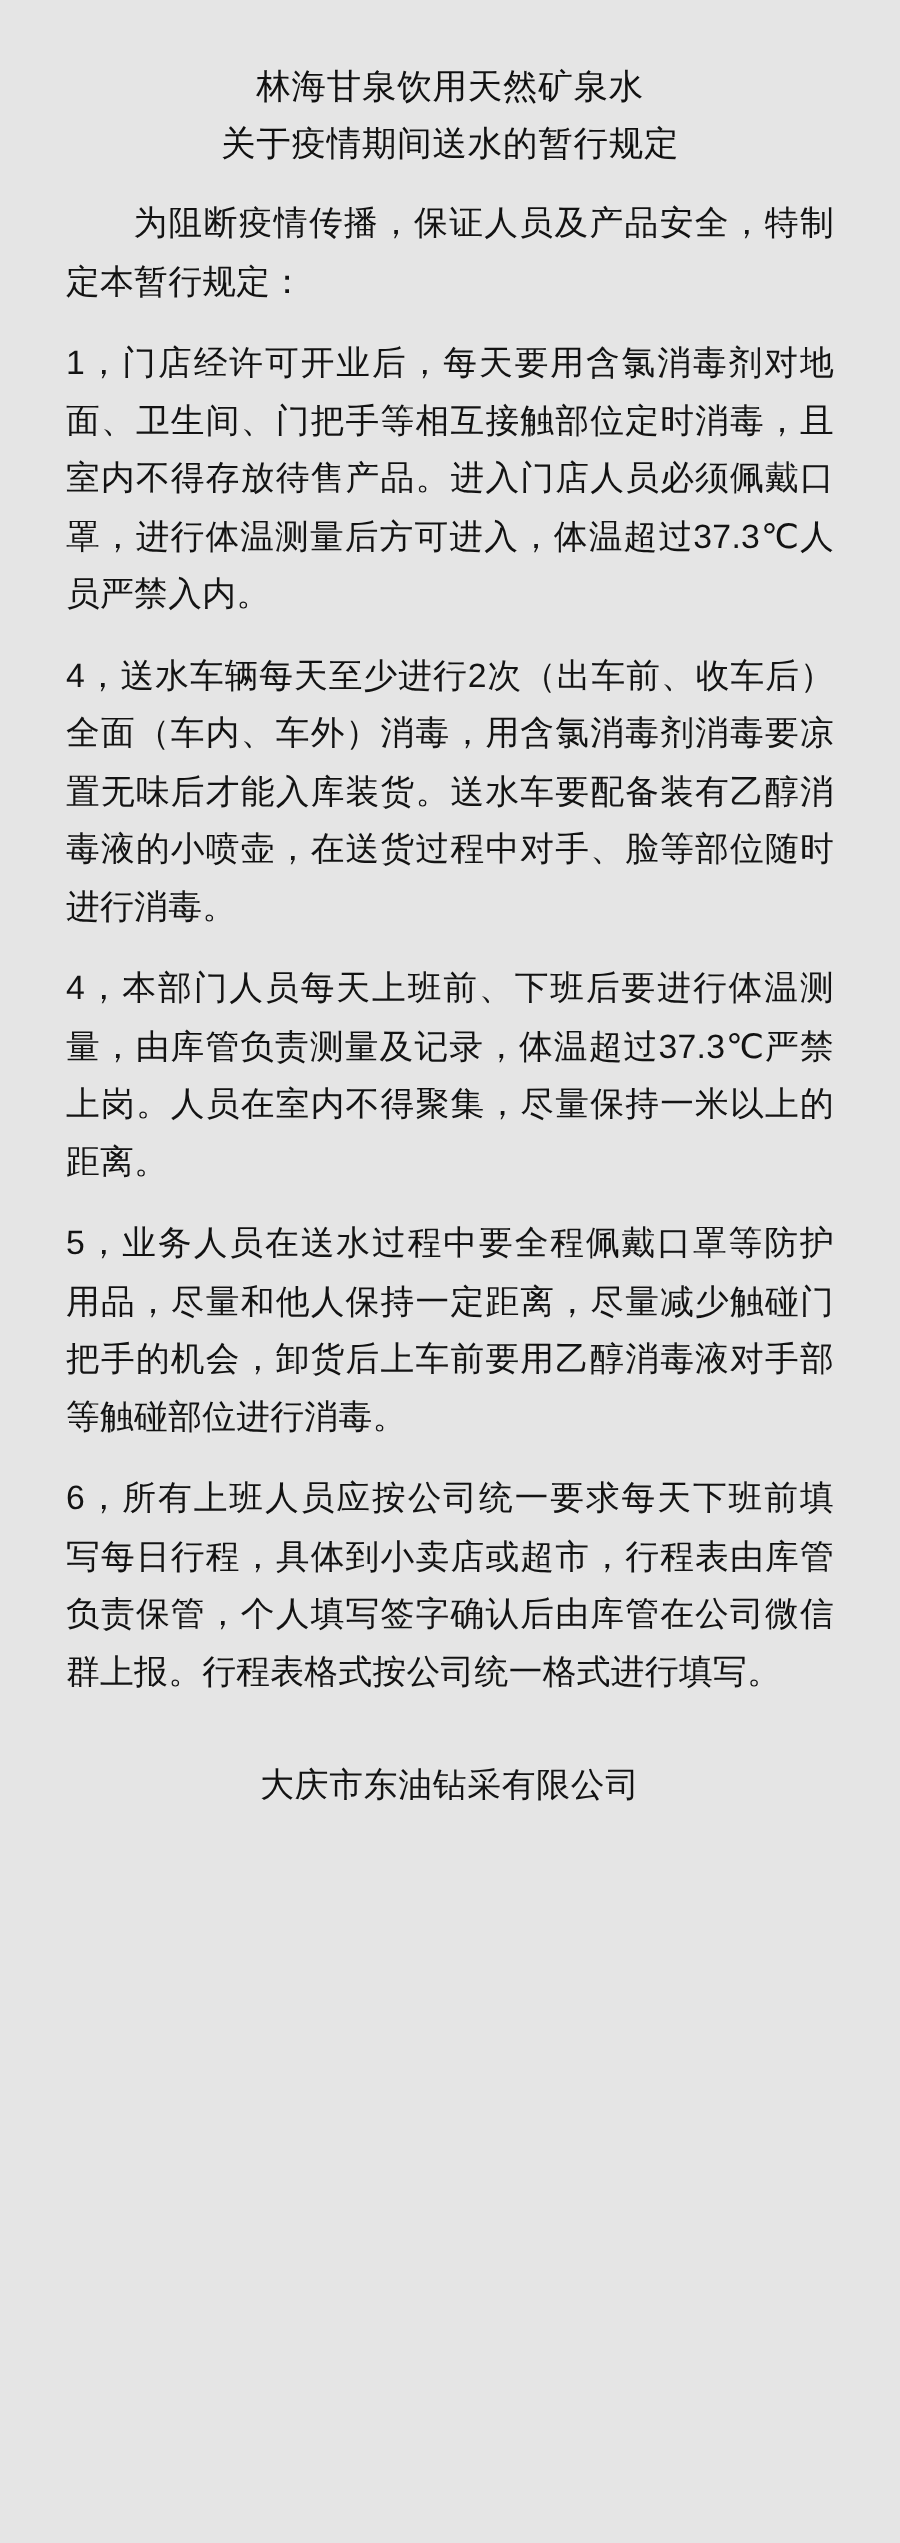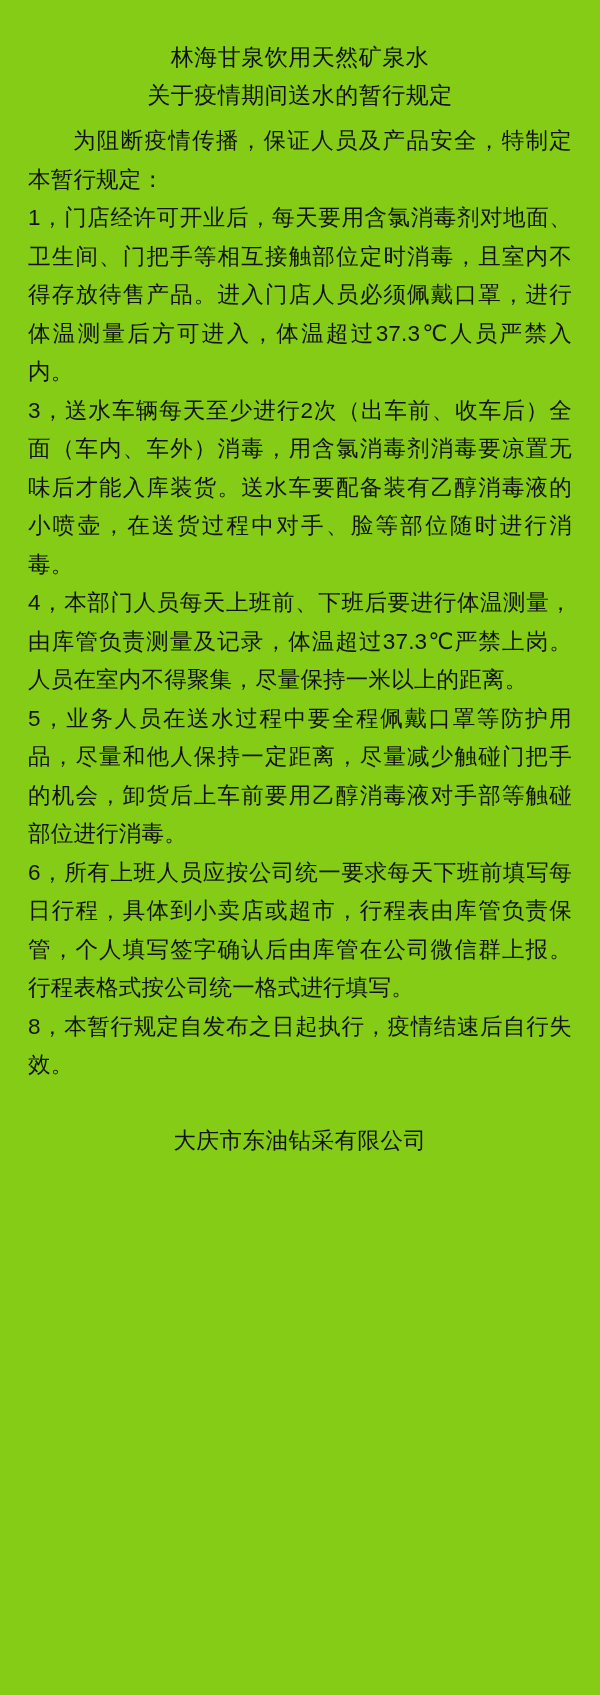--- a/index.html
+++ b/index.html
@@ -12,21 +12,21 @@
     min-height: 1695px;
     font-family: "Liberation Sans", "DejaVu Sans", sans-serif;
     color: #1a1a1a;
     -webkit-font-smoothing: antialiased;
   }
   .page {
     width: 600px;
     min-height: 1695px;
     box-sizing: border-box;
     padding: 38px 28px 20px 28px;
-    background: #84cc16;
+    background: #e5e5e5;
   }
   .doc-title {
     text-align: center;
     font-size: 23px;
     line-height: 38px;
     font-weight: 400;
     letter-spacing: 0.5px;
     color: #111111;
   }
   .doc-title-line {
@@ -35,21 +35,21 @@
   .body-block {
     margin-top: 8px;
   }
   .para {
     font-size: 22.5px;
     line-height: 38.5px;
     color: #131313;
     letter-spacing: 0.2px;
     text-align: justify;
     text-justify: inter-ideograph;
-    margin: 0;
+    margin: 16px;
   }
   .para.indent {
     text-indent: 2em;
   }
   .signature {
     margin-top: 36px;
     text-align: center;
   }
   .sig-line {
     font-size: 22.5px;
@@ -67,24 +67,23 @@
 <div class="page">
 
   <div class="doc-title">
     <span class="doc-title-line">林海甘泉饮用天然矿泉水</span>
     <span class="doc-title-line">关于疫情期间送水的暂行规定</span>
   </div>
 
   <div class="body-block">
     <p class="para indent">为阻断疫情传播，保证人员及产品安全，特制定本暂行规定：</p>
     <p class="para">1，门店经许可开业后，每天要用含氯消毒剂对地面、卫生间、门把手等相互接触部位定时消毒，且室内不得存放待售产品。进入门店人员必须佩戴口罩，进行体温测量后方可进入，体温超过37.3℃人员严禁入内。</p>
-    <p class="para">3，送水车辆每天至少进行2次（出车前、收车后）全面（车内、车外）消毒，用含氯消毒剂消毒要凉置无味后才能入库装货。送水车要配备装有乙醇消毒液的小喷壶，在送货过程中对手、脸等部位随时进行消毒。</p>
+    <p class="para">4，送水车辆每天至少进行2次（出车前、收车后）全面（车内、车外）消毒，用含氯消毒剂消毒要凉置无味后才能入库装货。送水车要配备装有乙醇消毒液的小喷壶，在送货过程中对手、脸等部位随时进行消毒。</p>
     <p class="para">4，本部门人员每天上班前、下班后要进行体温测量，由库管负责测量及记录，体温超过37.3℃严禁上岗。人员在室内不得聚集，尽量保持一米以上的距离。</p>
     <p class="para">5，业务人员在送水过程中要全程佩戴口罩等防护用品，尽量和他人保持一定距离，尽量减少触碰门把手的机会，卸货后上车前要用乙醇消毒液对手部等触碰部位进行消毒。</p>
     <p class="para">6，所有上班人员应按公司统一要求每天下班前填写每日行程，具体到小卖店或超市，行程表由库管负责保管，个人填写签字确认后由库管在公司微信群上报。行程表格式按公司统一格式进行填写。</p>
-    <p class="para">8，本暂行规定自发布之日起执行，疫情结速后自行失效。</p>
   </div>
 
   <div class="signature">
     <div class="sig-line">大庆市东油钻采有限公司</div>
   </div>
 
 </div>
 
 </body></html>

